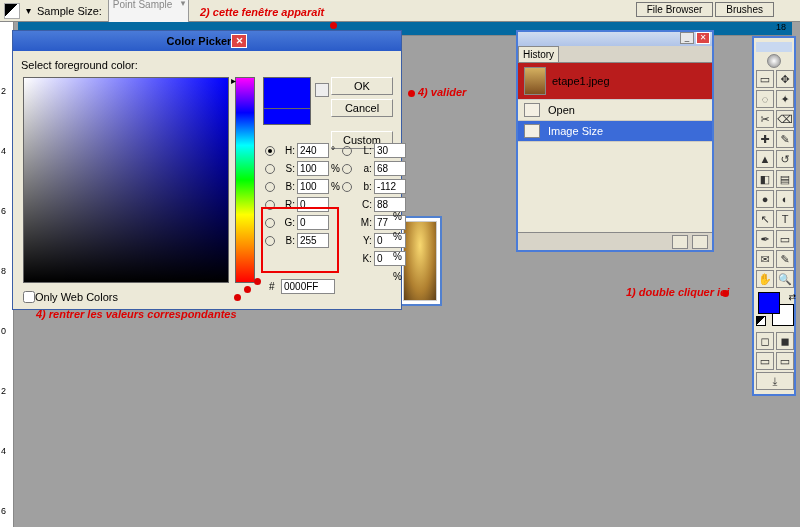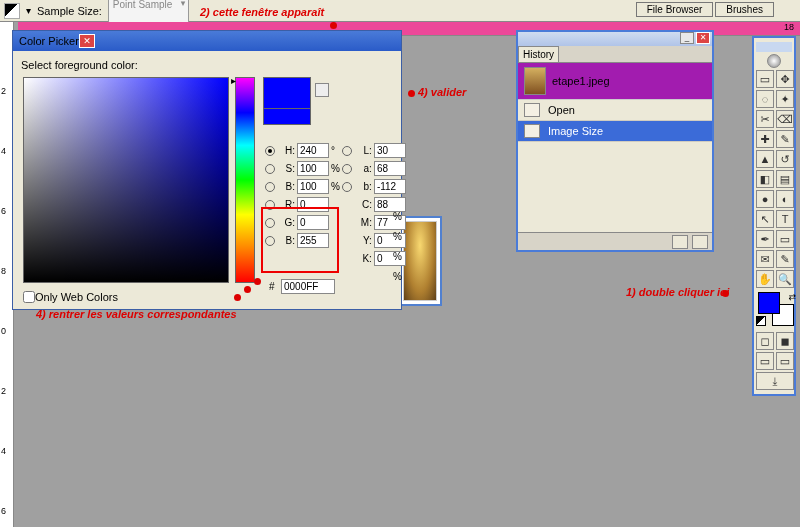--- a/index.html
+++ b/index.html
@@ -3,28 +3,28 @@
 <meta charset="utf-8">
 <style>
 *{box-sizing:border-box;margin:0;padding:0;font-family:Tahoma,Arial,sans-serif;font-size:11px;color:#000}
 body{background:#a0a0a0;width:800px;height:527px;position:relative;overflow:hidden}
 .topbar{position:absolute;left:0;top:0;right:0;height:22px;background:#ece9d8;border-bottom:1px solid #888;display:flex;align-items:center;padding-left:4px;gap:6px}
 .brush-ico{width:16px;height:16px;border:1px solid #aaa;background:linear-gradient(135deg,#000 0 45%,#fff 46%)}
 .sample-sel{border:1px solid #999;background:#f4f4f4;color:#888;padding:1px 16px 13px 4px;font-size:10px;position:relative}
 .sample-sel:after{content:"▾";position:absolute;right:3px;top:0;color:#888;font-size:9px}
 .top-right{position:absolute;right:26px;top:2px;display:flex;gap:2px}
 .top-tab{border:1px solid #777;background:#ece9d8;padding:1px 10px;font-size:10px}
-.ruler-top{position:absolute;left:18px;top:22px;right:0;height:14px;background:#ec4899;border-bottom:1px solid #888}
+.ruler-top{position:absolute;left:18px;top:22px;right:8px;height:14px;background:#0369a1;border-bottom:1px solid #888}
 .ruler-top .num{position:absolute;top:0;font-size:9px}
 .ruler-left{position:absolute;left:0;top:22px;width:14px;bottom:0;background:#fff;border-right:1px solid #888}
 .ruler-left .num{position:absolute;left:1px;font-size:9px}
 
 
 .cp{position:absolute;left:12px;top:30px;width:390px;background:#ece9d8;border:1px solid #3b5ea5}
-.cp-title{background:linear-gradient(#4a7bd8,#2a5bc8);color:#fff;font-weight:normal;padding:3px 6px;display:flex;justify-content:flex-start;align-items:center}
+.cp-title{background:linear-gradient(#4a7bd8,#2a5bc8);color:#fff;font-weight:bold;padding:3px 6px;display:flex;justify-content:center;align-items:center}
 .cp-close{width:16px;height:14px;background:#d44;border:1px solid #fff;color:#fff;font-size:9px;text-align:center;line-height:12px}
 .cp-body{padding:8px;position:relative}
 .cp-label{margin-bottom:20px}
 .cp-field{position:absolute;left:10px;top:26px;width:206px;height:206px;border:1px solid #666;background:linear-gradient(to top,#000,rgba(0,0,0,0)),linear-gradient(to right,#fff,#0000ff)}
 .cp-slider{position:absolute;left:222px;top:26px;width:20px;height:206px;border:1px solid #666;background:linear-gradient(to bottom,#f0f,#00f 17%,#0ff 33%,#0f0 50%,#ff0 67%,#f80 83%,#f00)}
 .cp-slider-ptr{position:absolute;left:218px;top:24px;font-size:10px;color:#000}
 .cp-swatch-new{position:absolute;left:250px;top:26px;width:48px;height:32px;background:#0000ff;border:1px solid #666}
 .cp-swatch-old{position:absolute;left:250px;top:58px;width:48px;height:16px;background:#0000ff;border:1px solid #666;border-top:none}
 .cp-warn{position:absolute;left:302px;top:32px;width:14px;height:14px;border:1px solid #888;background:#eee}
 .cp-btns{position:absolute;left:318px;top:26px;display:flex;flex-direction:column;gap:4px}
@@ -41,21 +41,21 @@
 .owc{position:absolute;left:10px;bottom:6px;display:flex;align-items:center;}
 .owc input{width:12px;height:12px}
 
 
 .hist{position:absolute;left:516px;top:30px;width:198px;background:#ece9d8;border:2px solid #4a7bd8}
 .hist-top{height:14px;background:linear-gradient(#d0dcf0,#b0c4e8);position:relative}
 .hist-min{position:absolute;right:18px;top:0;width:14px;height:12px;border:1px solid #888;background:#e8e8e8;font-size:8px;text-align:center}
 .hist-x{position:absolute;right:2px;top:0;width:14px;height:12px;background:#d44;border:1px solid #fff;color:#fff;font-size:8px;text-align:center;line-height:10px}
 .hist-tab-row{display:flex;border-bottom:1px solid #888;background:#d8d4c8}
 .hist-tab{padding:2px 4px;background:#ece9d8;border:1px solid #888;border-bottom:none;font-size:10px}
-.hist-file{display:flex;align-items:center;padding:4px 6px;gap:6px;border-bottom:1px solid #ccc;background:#a21caf}
+.hist-file{display:flex;align-items:center;padding:4px 6px;gap:6px;border-bottom:1px solid #ccc;background:#b91c1c}
 .hist-thumb{width:22px;height:28px;border:1px solid #888;background:linear-gradient(#d4b060,#805020)}
 .hist-item{display:flex;align-items:center;padding:3px 6px;gap:8px;border-bottom:1px solid #d0ccc0;background:#ece9d8}
 .hist-item.sel{background:#3b6bd8;color:#fff}
 .hist-item.sel span{color:#fff}
 .hist-ico{width:16px;height:14px;border:1px solid #888;background:#f4f0e4}
 .hist-blank{height:90px;background:#ece9d8}
 .hist-foot{height:18px;border-top:1px solid #888;background:#d8d4c8;display:flex;justify-content:flex-end;align-items:center;gap:4px;padding-right:4px}
 .hist-foot-ico{width:16px;height:14px;border:1px solid #888;background:#ece9d8}
 
 
@@ -116,20 +116,26 @@
     <div class="cp-close">✕</div>
   </div>
   <div class="cp-body" style="height:258px">
     <div class="cp-label">Select foreground color:</div>
     <div class="cp-field"></div>
     <div class="cp-slider"></div>
     <div class="cp-slider-ptr">▸</div>
     <div class="cp-swatch-new"></div>
     <div class="cp-swatch-old"></div>
     <div class="cp-warn"></div>
+    <div class="cp-btns">
+      <div class="cp-btn">OK</div>
+      <div class="cp-btn">Cancel</div>
+      <div style="height:6px"></div>
+      <div class="cp-btn">Custom</div>
+    </div>
 
     <div class="cp-grid">
       <span class="radio on"></span>
         <label>H:</label>
         <input class="num" value="240" style="">
         <span class="pc">°</span>
       <span class="radio"></span>
         <label>L:</label>
         <input class="num" value="30" style="">
 

